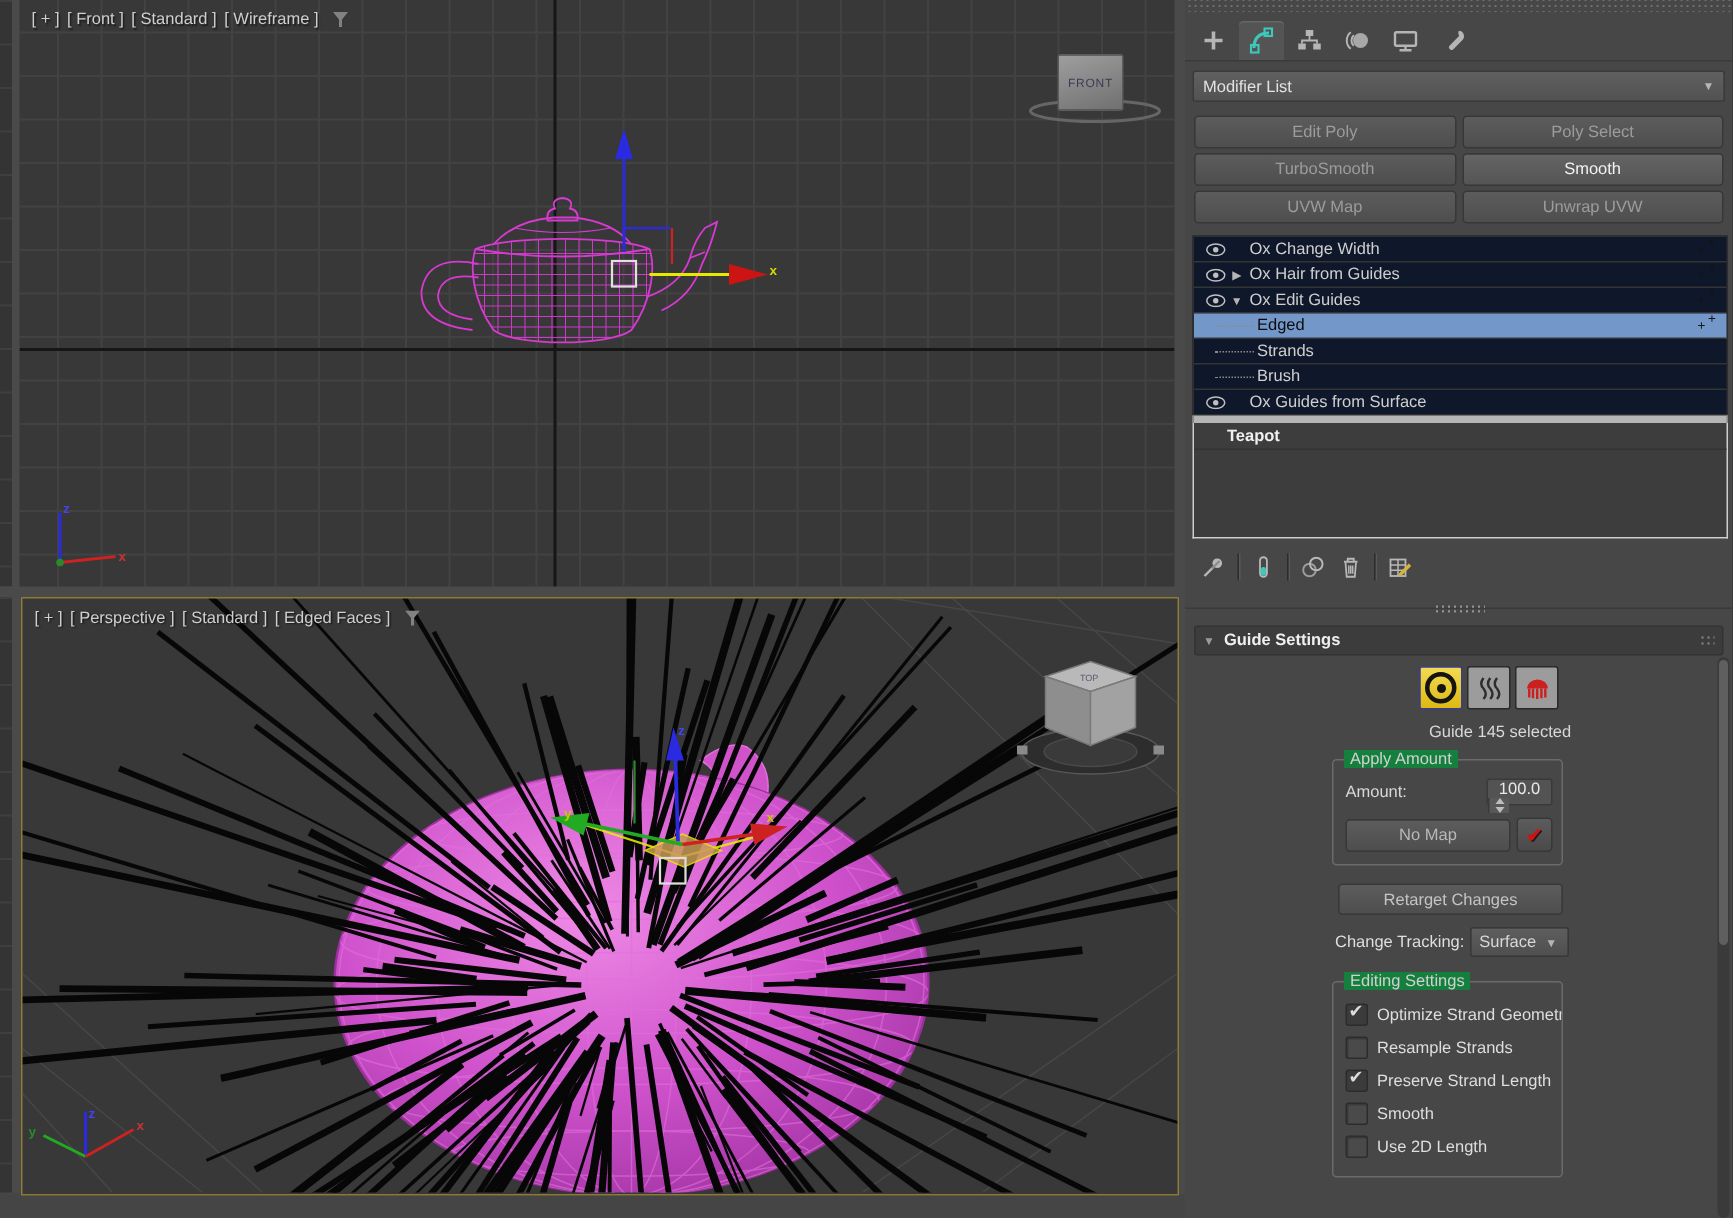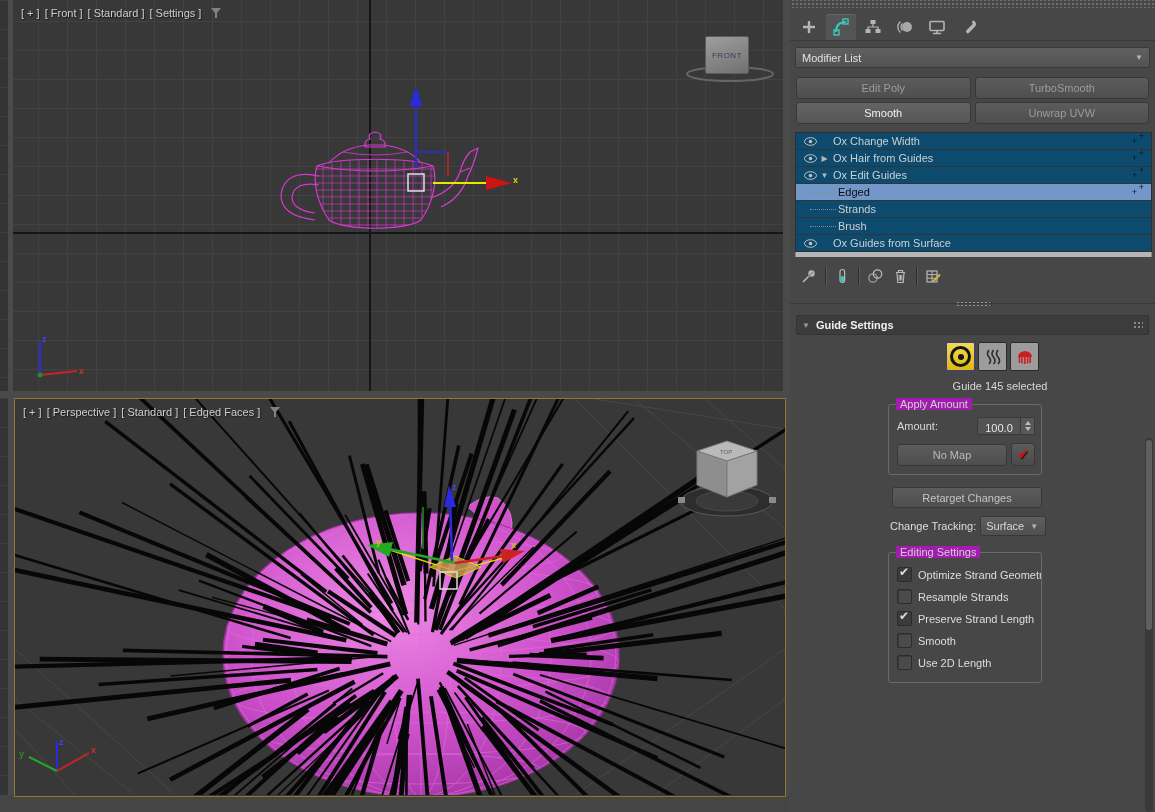--- a/index.html
+++ b/index.html
@@ -43,21 +43,21 @@
     color:#ececec;display:flex;align-items:center;padding:0 6px;}
   .swatch{width:19px;height:19px;border:1px solid #262626;border-radius:2px;}
   .modlist{margin:6px 5px 0 5px;height:19px;background:linear-gradient(#606060,#525252);
     border:1px solid #3a3a3a;border-radius:2px;display:flex;align-items:center;padding:0 6px;color:#e2e2e2;}
   .modlist .dd{margin-left:auto;color:#b5b5b5;font-size:8px;}
   .btn-grid{display:grid;grid-template-columns:1fr 1fr;gap:3px 4px;margin:9px 6px 0 6px;}
   .mbtn{height:20px;background:linear-gradient(#5c5c5c,#4e4e4e);border:1px solid #383838;border-radius:3px;
     display:flex;align-items:center;justify-content:center;color:#9c9c9c;cursor:default;}
   .mbtn.active{color:#f2f2f2;background:linear-gradient(#646464,#555);}
   
-  .stack{margin:8px 3px 0 5px;border:1px solid #2e2e2e;background:#0c4a6e;}
+  .stack{margin:8px 3px 0 5px;border:1px solid #2e2e2e;background:#0f172a;}
   .srow{position:relative;height:16px;display:flex;align-items:center;border-bottom:1px solid #343434;color:#cfcfcf;}
   .srow .eye{width:14px;margin-left:8px;}
   .srow .tri{width:13px;text-align:center;color:#b5b5b5;font-size:8px;}
   .srow .lbl{margin-left:2px;white-space:nowrap;}
   .srow.child .lbl{margin-left:2px;}
   .tree{width:26px;height:1px;margin-left:14px;border-bottom:1px dotted #8a8a8a;}
   .srow.sel{background:#7497ca;color:#0c0c0c;}
   .spk{position:absolute;right:6px;top:0;width:14px;height:16px;color:#141414;font-size:9px;}
   .spk::before{content:"+";position:absolute;right:8px;top:3px;}
   .spk::after{content:"+";position:absolute;right:1px;top:-2px;}
@@ -81,24 +81,24 @@
   .rollbody{position:relative;padding-top:7px;}
   .mode-row{display:flex;gap:3px;justify-content:center;margin-left:40px;}
   .modebtn{width:27px;height:27px;border:1px solid #2a2a2a;border-radius:2px;background:#9c9c9c;
     display:flex;align-items:center;justify-content:center;}
   .modebtn.activeY{background:linear-gradient(#f2da52,#ddba12);border-color:#3d3d8f;}
   .ringicon{width:15px;height:15px;border:3px solid #141414;border-radius:50%;display:flex;align-items:center;justify-content:center;}
   .ringicon i{width:6px;height:6px;background:#141414;border-radius:50%;}
   .selstat{text-align:center;margin:9px 0 0 55px;color:#d8d8d8;}
   .gbox{position:relative;margin:12px 0 0 98px;width:152px;border:1px solid #6a6a6a;border-radius:3px;
     padding:10px 0 8px 0;}
-  .gbox .gtitle{position:absolute;top:-7px;left:7px;background:#a21caf;padding:0 4px;color:#d0d0d0;}
+  .gbox .gtitle{position:absolute;top:-7px;left:7px;background:#15803d;padding:0 4px;color:#d0d0d0;}
   .amt-row{display:flex;align-items:center;padding:2px 6px 0 8px;}
   .amt-row .alab{color:#d8d8d8;}
-  .spinbox{margin-left:auto;display:flex;align-items:flex-end;height:16px;border:1px solid #3a3a3a;background:#535353;border-radius:2px;}
+  .spinbox{margin-left:auto;display:flex;align-items:flex-start;height:16px;border:1px solid #3a3a3a;background:#535353;border-radius:2px;flex-direction:column;}
   .spinval{width:42px;text-align:center;color:#e8e8e8;}
   .spinarr{width:13px;height:16px;border-left:1px solid #3a3a3a;display:flex;flex-direction:column;
     align-items:center;justify-content:center;gap:2px;background:#585858;}
   .spinarr b{width:0;height:0;border-left:3px solid transparent;border-right:3px solid transparent;}
   .up{border-bottom:4px solid #bdbdbd;} .dn{border-top:4px solid #bdbdbd;}
   .map-row{display:flex;align-items:center;gap:4px;margin:8px 6px 0 8px;}
   .mapbtn{flex:1;height:20px;background:linear-gradient(#5c5c5c,#4e4e4e);border:1px solid #383838;border-radius:3px;
     display:flex;align-items:center;justify-content:center;color:#b9b9b9;}
   .chkbtn{width:22px;height:21px;background:linear-gradient(#5c5c5c,#4a4a4a);border:1px solid #383838;border-radius:3px;
     display:flex;align-items:center;justify-content:center;color:#cc1414;font-weight:bold;font-size:13px;text-shadow:1px 1px 0 #1a1a1a;}
@@ -187,21 +187,21 @@
         <span>FRONT</span>
       </div>
     <svg class="layer z20" style="left:672px;top:64px;" width="90" height="20">
       <ellipse cx="45" cy="10" rx="43" ry="7" fill="none" stroke="#666" stroke-width="2"></ellipse>
     </svg>
 
     <div class="vp-label">
       <span>[ + ]</span>
       <span>[ Front ]</span>
       <span>[ Standard ]</span>
-      <span>[ Settings ]</span>
+      <span>[ Wireframe ]</span>
       <svg class="funnel" viewBox="0 0 12 11">
           <polygon points="1,0 11,0 7,5 7,10 5,10 5,5" fill="#828282"></polygon>
         </svg>
     </div>
   </div>
 
   <div class="vp vp-bottom">
 
     <svg class="layer" width="770" height="396">
       <g stroke="#474747" stroke-width="1">
@@ -491,22 +491,24 @@
     </div>
 
 
     <div class="modlist">
       <span>Modifier List</span>
       <span class="dd">▼</span>
     </div>
 
     <div class="btn-grid">
       <div class="mbtn">Edit Poly</div>
+      <div class="mbtn">Poly Select</div>
       <div class="mbtn">TurboSmooth</div>
       <div class="mbtn active">Smooth</div>
+      <div class="mbtn">UVW Map</div>
       <div class="mbtn">Unwrap UVW</div>
     </div>
 
     <div class="stack">
       <div class="srow">
         <svg class="eye" width="13" height="9">
             <ellipse cx="6.5" cy="4.5" rx="6" ry="3.8" fill="none" stroke="#c0c0c0"></ellipse>
             <circle cx="6.5" cy="4.5" r="1.8" fill="#c0c0c0"></circle>
           </svg>
         <span class="tri"></span>
@@ -547,20 +549,25 @@
       <div class="srow" style="border-bottom:none;">
         <svg class="eye" width="13" height="9">
             <ellipse cx="6.5" cy="4.5" rx="6" ry="3.8" fill="none" stroke="#c0c0c0"></ellipse>
             <circle cx="6.5" cy="4.5" r="1.8" fill="#c0c0c0"></circle>
           </svg>
         <span class="tri"></span>
           <span class="lbl">Ox Guides from Surface</span>
       </div>
     </div>
     <div class="lightbar"></div>
+    <div class="basebox">
+      <div class="baserow">
+          <span>Teapot</span>
+        </div>
+    </div>
 
     <div class="stoolbar">
       <div class="tico">
         <svg width="16" height="16">
           <line x1="2" y1="14" x2="8" y2="8" stroke="#b8b8b8" stroke-width="1.6"></line>
           <circle cx="10.5" cy="5.5" r="3.2" fill="#b8b8b8"></circle>
             <line x1="7" y1="9" x2="12" y2="4" stroke="#8a8a8a" stroke-width="1.4"></line>
         </svg>
       </div>
       <div class="tdiv"></div>

